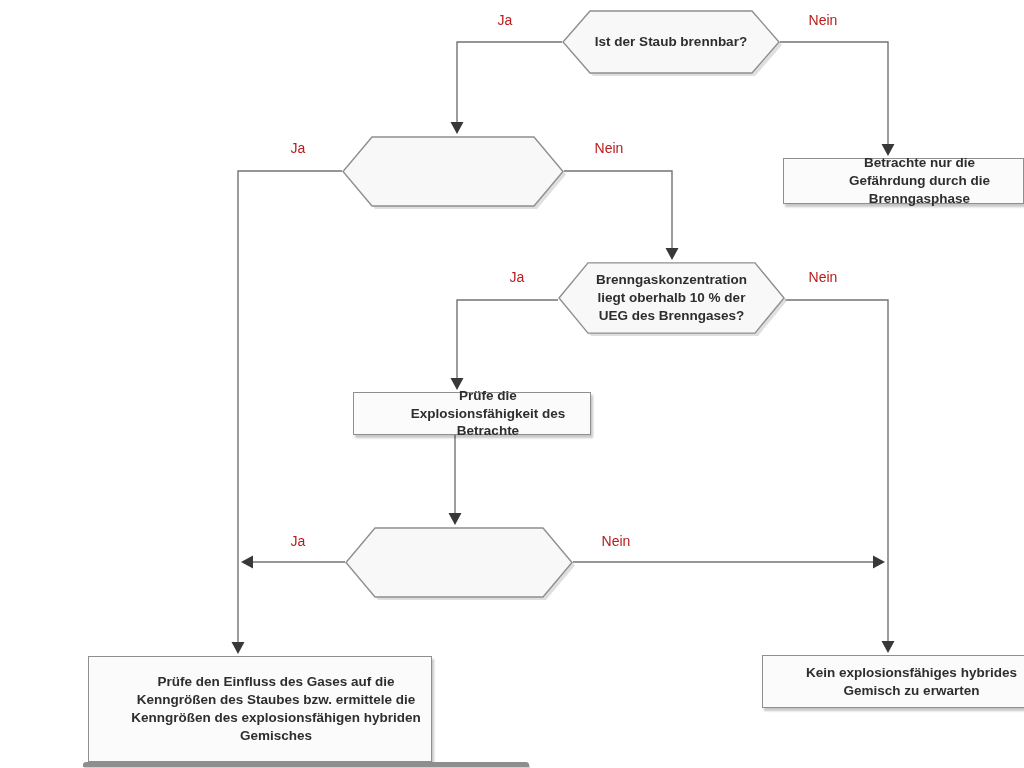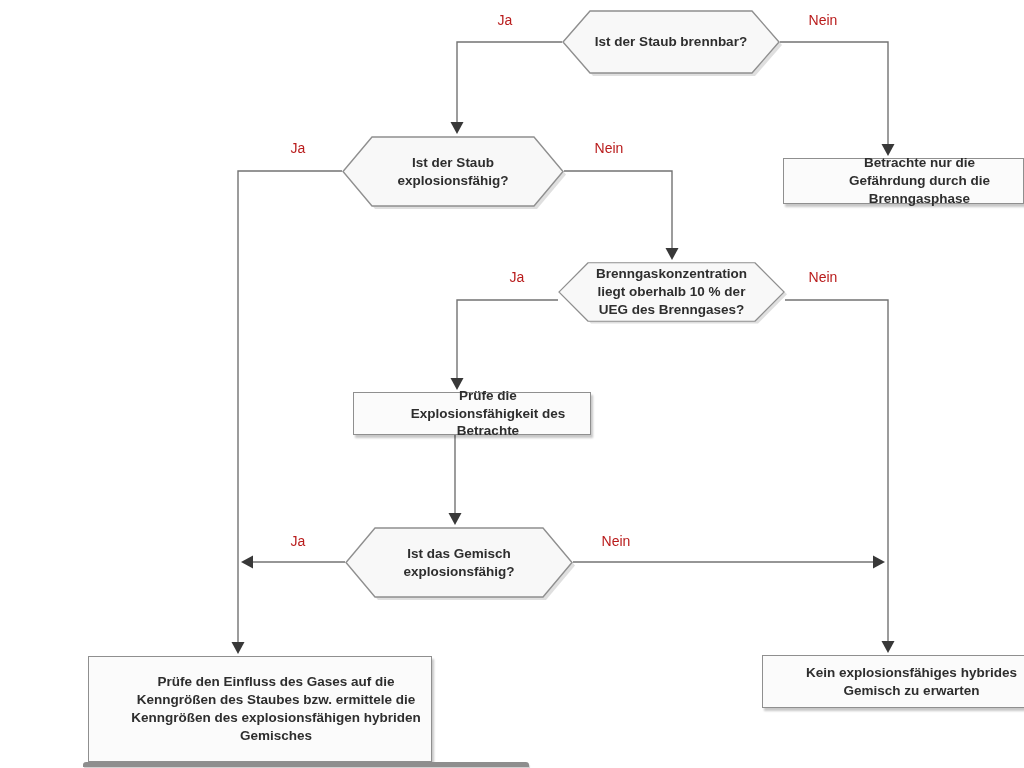--- a/index.html
+++ b/index.html
@@ -75,37 +75,35 @@
       <polygon class="hex-body" points="1,32 28,1 190,1 217,32 190,63 28,63"></polygon>
     </svg>
     <span class="node-label">Ist der Staub brennbar?</span>
   </div>
 
   <div class="node" style="left:342px;top:136px;width:222px;height:71px">
     <svg viewBox="0 0 222 71" preserveAspectRatio="none">
       <polygon class="hex-shadow" points="4,38.5 33,4 195,4 224,38.5 195,73 33,73"></polygon>
       <polygon class="hex-body" points="1,35.5 30,1 192,1 221,35.5 192,70 30,70"></polygon>
     </svg>
-    <span class="node-label">Ist der Staub explosionsfähig?</span>
   </div>
 
-  <div class="node" style="left:558px;top:262px;width:227px;height:60px">
+  <div class="node" style="left:558px;top:262px;width:227px;height:72px">
     <svg viewBox="0 0 227 76" preserveAspectRatio="none">
       <polygon class="hex-shadow" points="4,41 33,4 200,4 229,41 200,78 33,78"></polygon>
       <polygon class="hex-body" points="1,38 30,1 197,1 226,38 197,75 30,75"></polygon>
     </svg>
     <span class="node-label" style="padding:0 30px">Brenngaskonzentration liegt oberhalb 10 % der UEG des Brenngases?</span>
   </div>
 
   <div class="node" style="left:345px;top:527px;width:228px;height:71px">
     <svg viewBox="0 0 228 71" preserveAspectRatio="none">
       <polygon class="hex-shadow" points="4,38.5 33,4 201,4 230,38.5 201,73 33,73"></polygon>
       <polygon class="hex-body" points="1,35.5 30,1 198,1 227,35.5 198,70 30,70"></polygon>
     </svg>
-    <span class="node-label">Ist das Gemisch explosionsfähig?</span>
   </div>
 
   <div class="node box" style="left:783px;top:158px;width:207px;height:44px">
     <span class="node-label">Betrachte nur die Gefährdung durch die Brenngasphase</span>
   </div>
 
   <div class="node box" style="left:353px;top:392px;width:204px;height:41px">
     <span class="node-label">Prüfe die Explosionsfähigkeit des Betrachte</span>
   </div>
 

